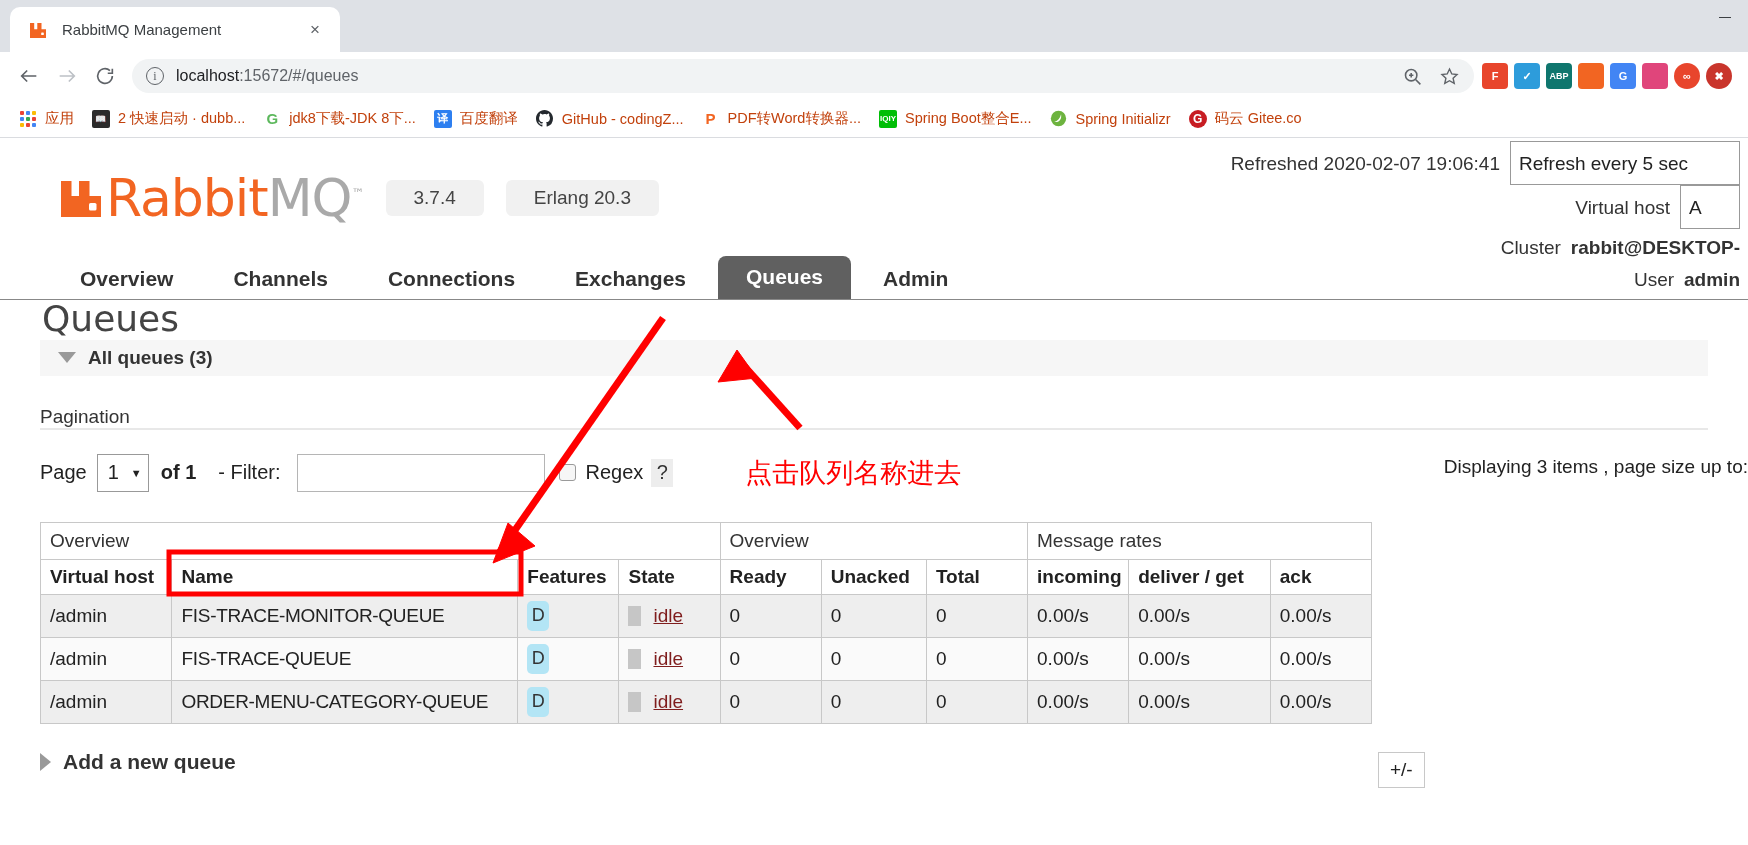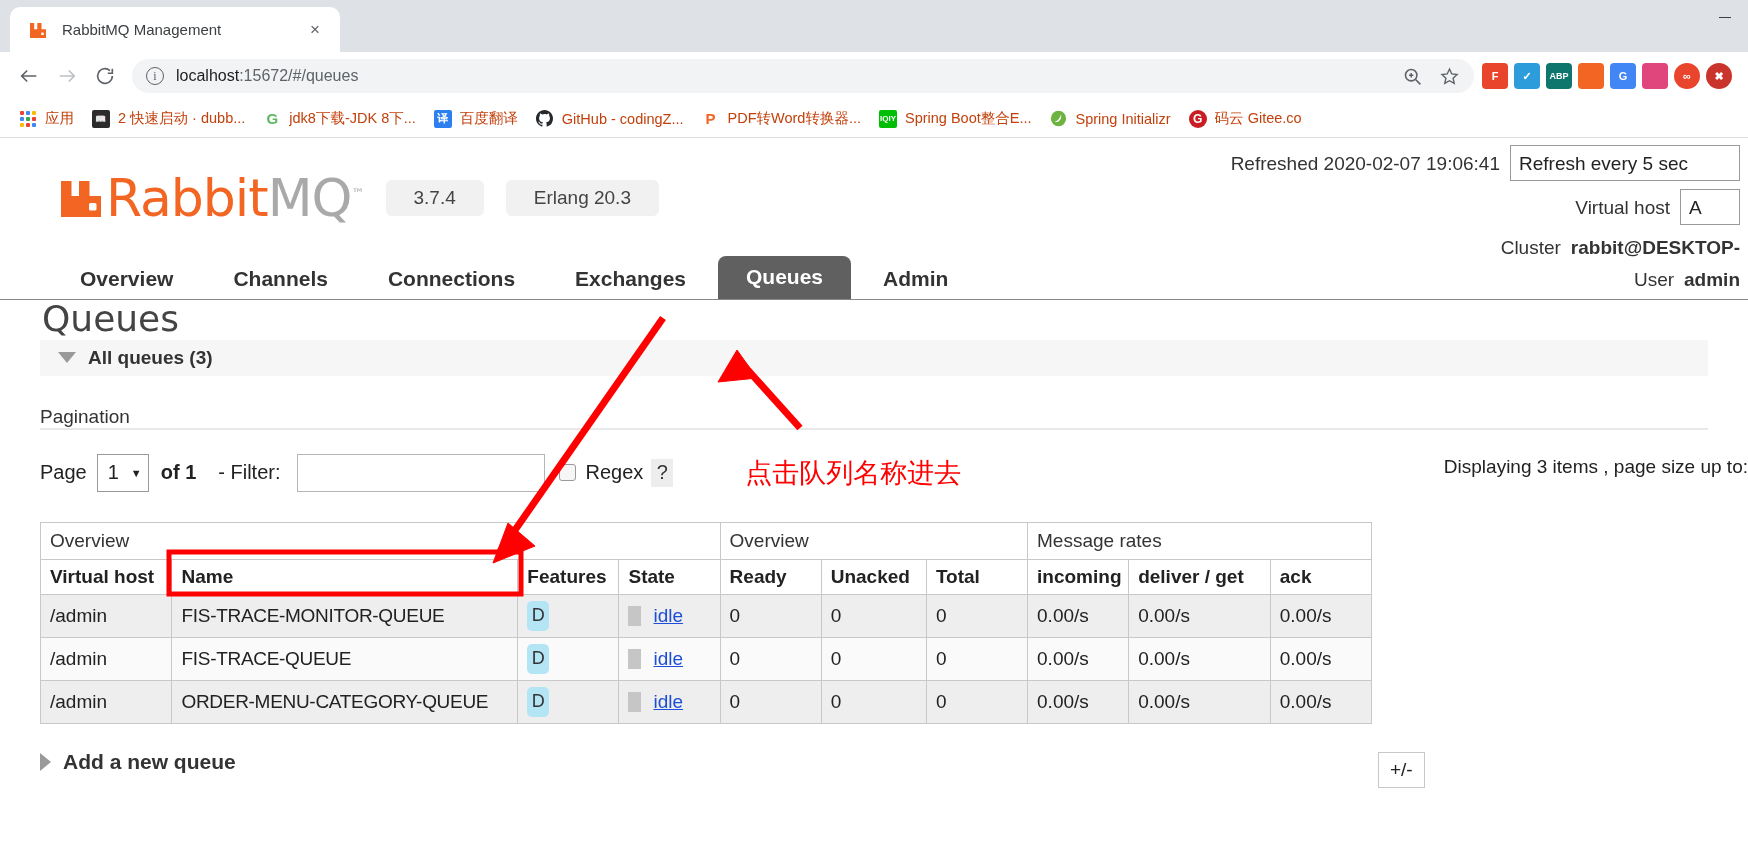--- a/index.html
+++ b/index.html
@@ -195,21 +195,21 @@
     line-height: 1.0;
   }
   .hdr-line { display: flex; align-items: center; justify-content: flex-end; margin-bottom: 10px; height: 34px; }
   .hdr-line .lbl { margin-right: 10px; }
   .hdr-select {
     border: 1px solid #999;
     background: #fff;
     padding: 5px 8px;
     font-size: 19px;
     color: #222;
-    height: 36px;
+    height: 44px;
     display: flex; align-items: center;
   }
   .hdr-bold { font-weight: bold; }
 
   
   .navrow {
     position: relative;
     height: 44px;
     margin-top: 6px;
     border-bottom: 1px solid #888;
@@ -355,21 +355,21 @@
   .dbadge {
     display: inline-flex; align-items: center; justify-content: center;
     width: 22px; height: 30px;
     background: #b3e5f5;
     border-radius: 5px;
     color: #333; font-size: 18px;
   }
   .cell-center { text-align: center; }
   .state-cell { display: flex; align-items: center; gap: 12px; }
   .state-swatch { width: 13px; height: 20px; background: #c6c6c6; display: inline-block; }
-  .idle-link { color: #1d4ed8; text-decoration: underline; }
+  .idle-link { color: #7f1d1d; text-decoration: underline; }
   .plusminus {
     border: 1px solid #c8c8c8;
     background: #fff;
     display: inline-flex; align-items: center; justify-content: center;
     padding: 6px 11px;
     font-size: 19px;
     color: #222;
     position: absolute;
     left: 1338px;
     margin-top: 28px;

